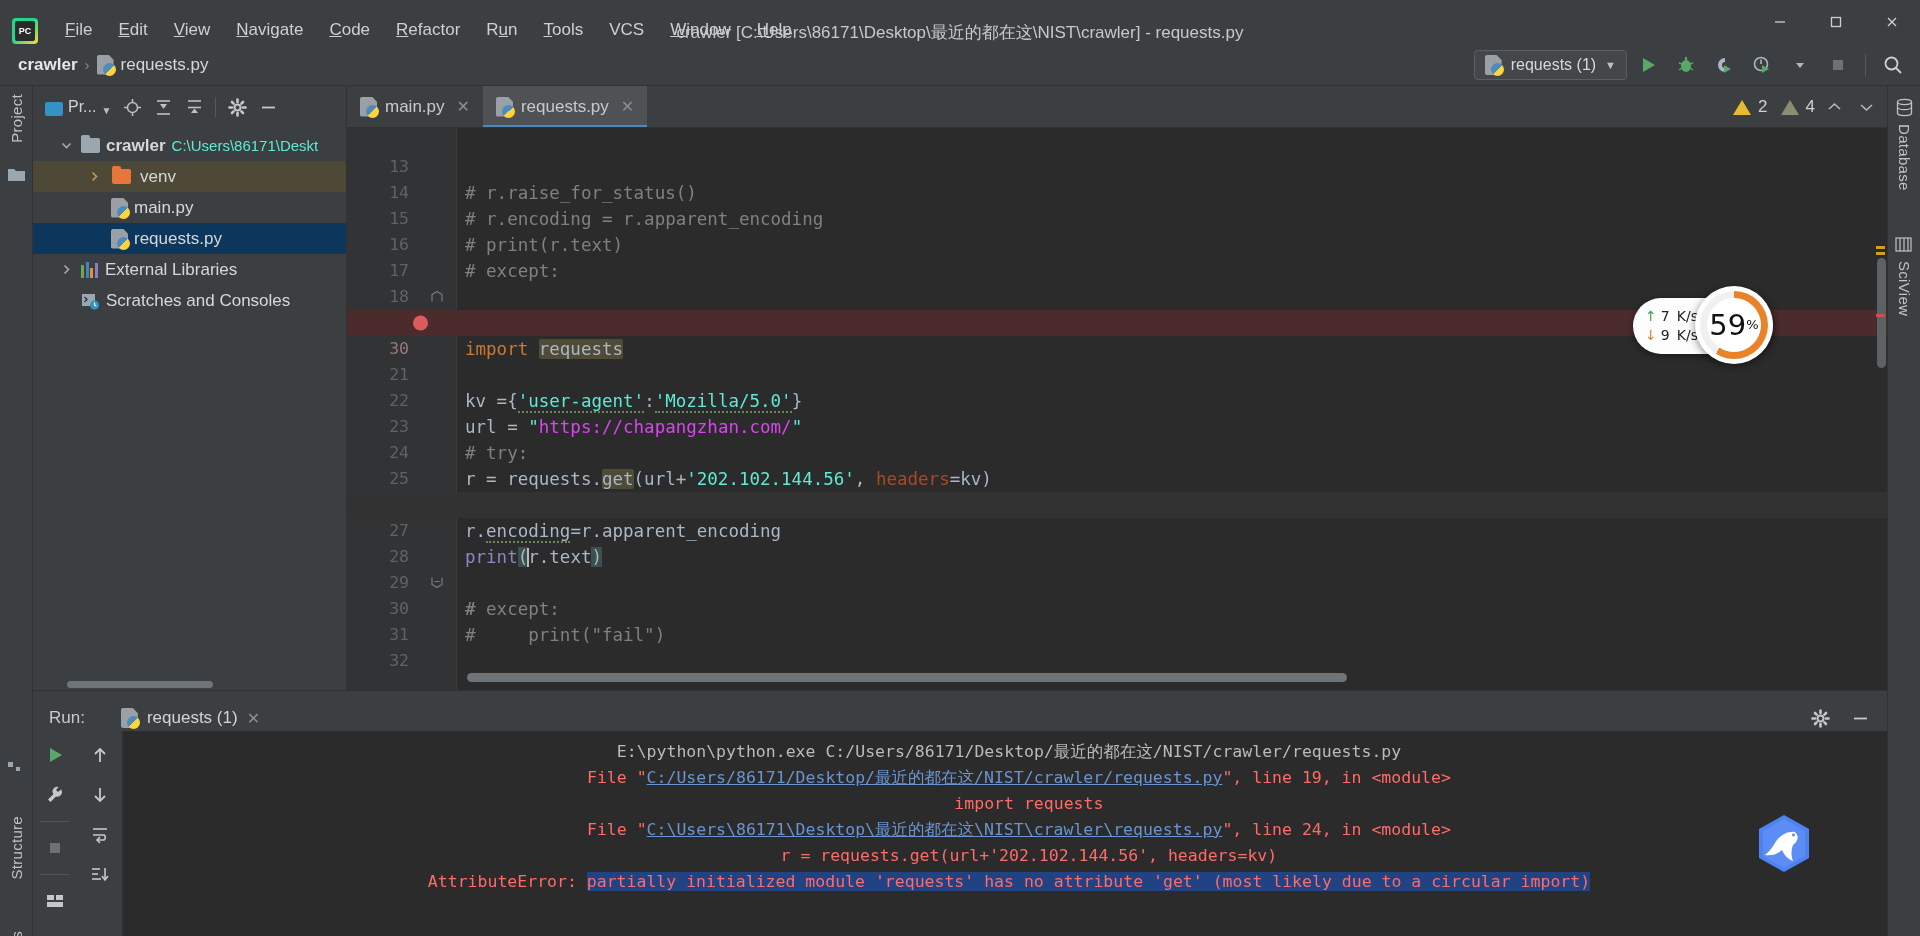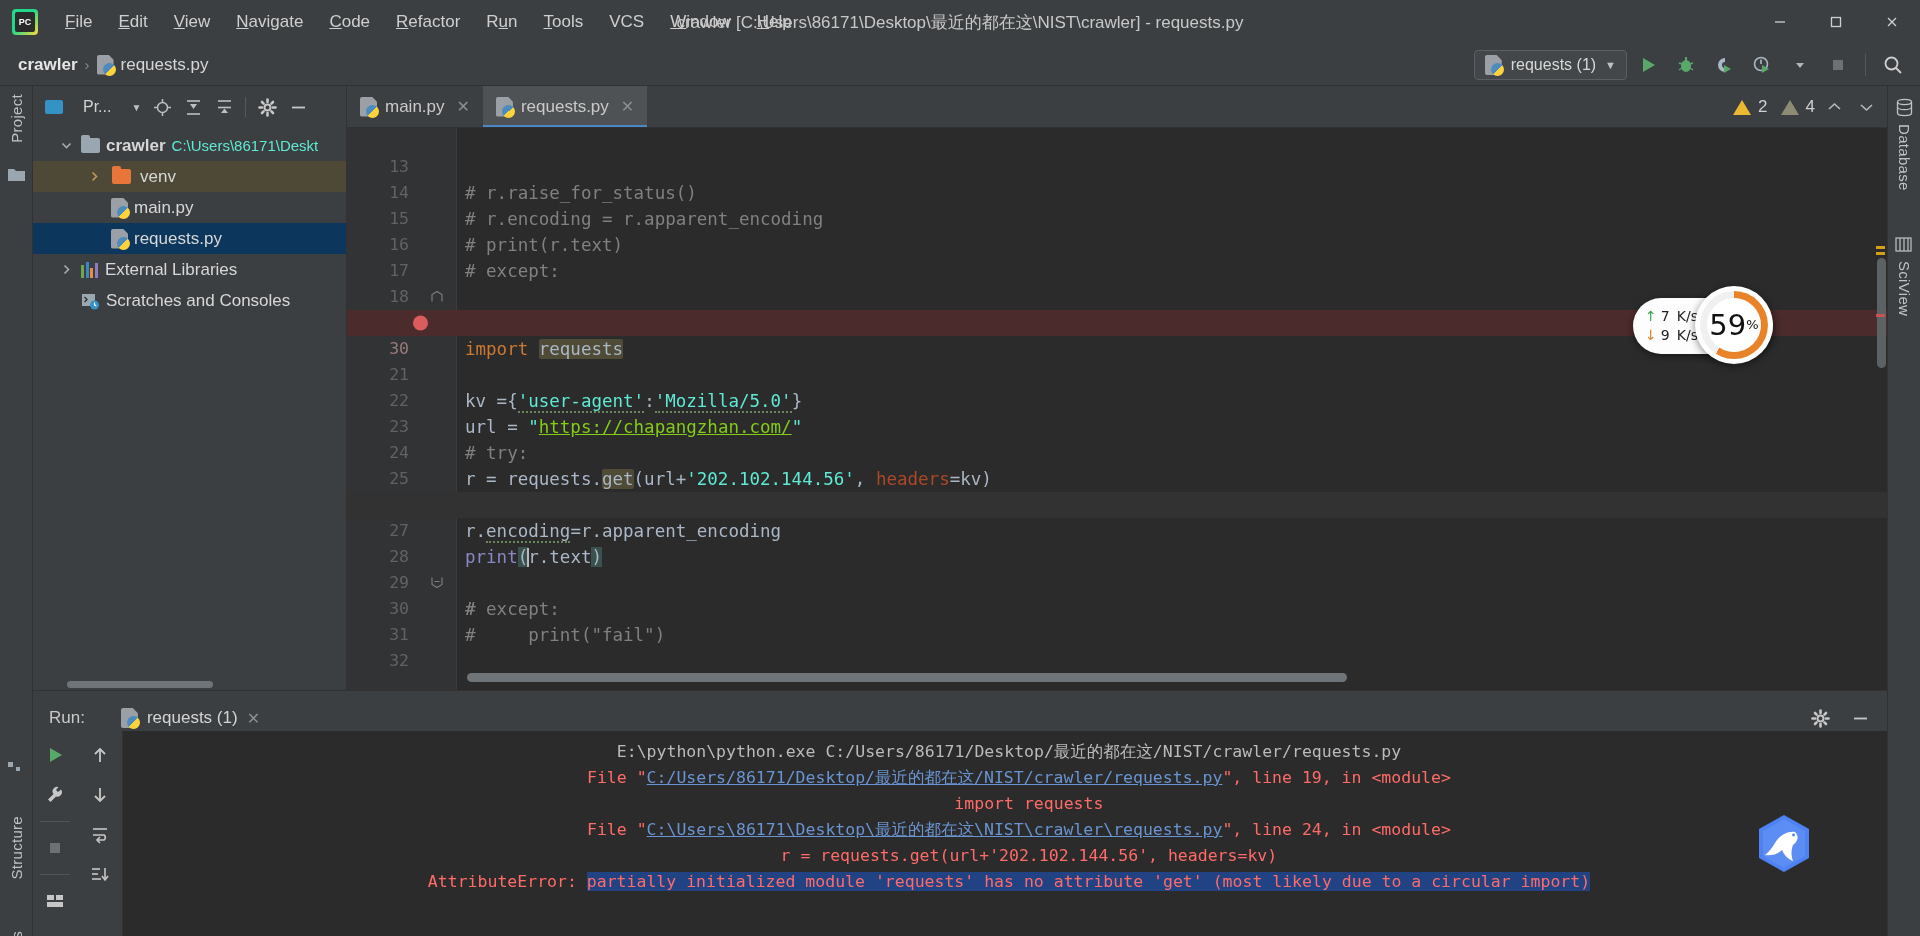--- a/index.html
+++ b/index.html
@@ -9,21 +9,21 @@
     font-family:"Liberation Sans", sans-serif;
     font-size:17px;
     color:#bbbbbb;
     -webkit-font-smoothing:antialiased;
   }
   .app { position:relative; width:1920px; height:936px; }
 
   
   .titlebar {
     position:absolute; top:0; left:0; width:1920px; height:44px;
-    background:#3c3f41; display:flex; align-items:center;
+    background:#3c3f41; display:flex; align-items:flex-end;
   }
   .pc-logo {
     width:26px; height:26px; margin-left:12px; margin-right:14px;
     border-radius:4px; position:relative; flex:0 0 auto;
     background:linear-gradient(135deg,#21d789 0%,#21d789 45%,#ffd83d 100%);
   }
   .pc-logo:after{
     content:"PC"; position:absolute; left:3px; top:3px; right:3px; bottom:3px;
     background:#2b2b2b; color:#fff; font-size:9px; font-weight:bold;
     display:flex; align-items:center; justify-content:center; border-radius:2px;
@@ -103,21 +103,21 @@
 
   
   .project-panel {
     position:absolute; top:86px; left:33px; width:314px; height:604px;
     background:#3c3f41; border-right:1px solid #323232;
   }
   .pp-toolbar {
     height:42px; display:flex; align-items:center; padding:0 8px; gap:3px;
   }
   .pp-title {
-    display:flex; align-items:center; gap:20px; font-size:16px; color:#d2d2d2;
+    display:flex; align-items:flex-end; gap:5px; font-size:16px; color:#d2d2d2;
     padding:2px 4px;
   }
   .pp-swatch { width:18px; height:14px; background:#3592c4; border-radius:2px; }
   .pp-ico { width:28px; height:28px; display:flex; align-items:center; justify-content:center; border-radius:3px; }
   .pp-sep { width:1px; height:20px; background:#55595e; margin:0 4px; }
 
   .tree { padding-top:2px; font-size:17px; }
   .tnode {
     height:31px; display:flex; align-items:center; gap:6px; padding-left:10px;
     white-space:nowrap; color:#cfcfcf;
@@ -190,21 +190,21 @@
   .fold {
     position:absolute; left:84px; top:50%; transform:translateY(-50%);
     width:13px; height:13px; color:#7a7d80; font-size:12px;
   }
   
   .c-com  { color:#808080; }
   .c-kw   { color:#cc7832; }
   .c-str  { color:#5eead4; }
   .c-txt  { color:#a9b7c6; }
   .c-kwarg{ color:#aa4926; }
-  .c-link { color:#84cc16; text-decoration:underline; }
+  .c-link { color:#d946ef; }
   .hl-use { background:#4f4b37; border-radius:2px; }
   .hl-pair{ background:#3b514d; }
   .sq { border-bottom:2px dotted #6a8759; }
 
   
   .caret { display:inline-block; width:2px; height:19px; background:#bbbbbb;
            vertical-align:-4px; margin:0 -1px; }
   .editor-vscroll {
     position:absolute; top:130px; right:1px; width:9px; height:110px;
     background:#5c6164; border-radius:5px;

